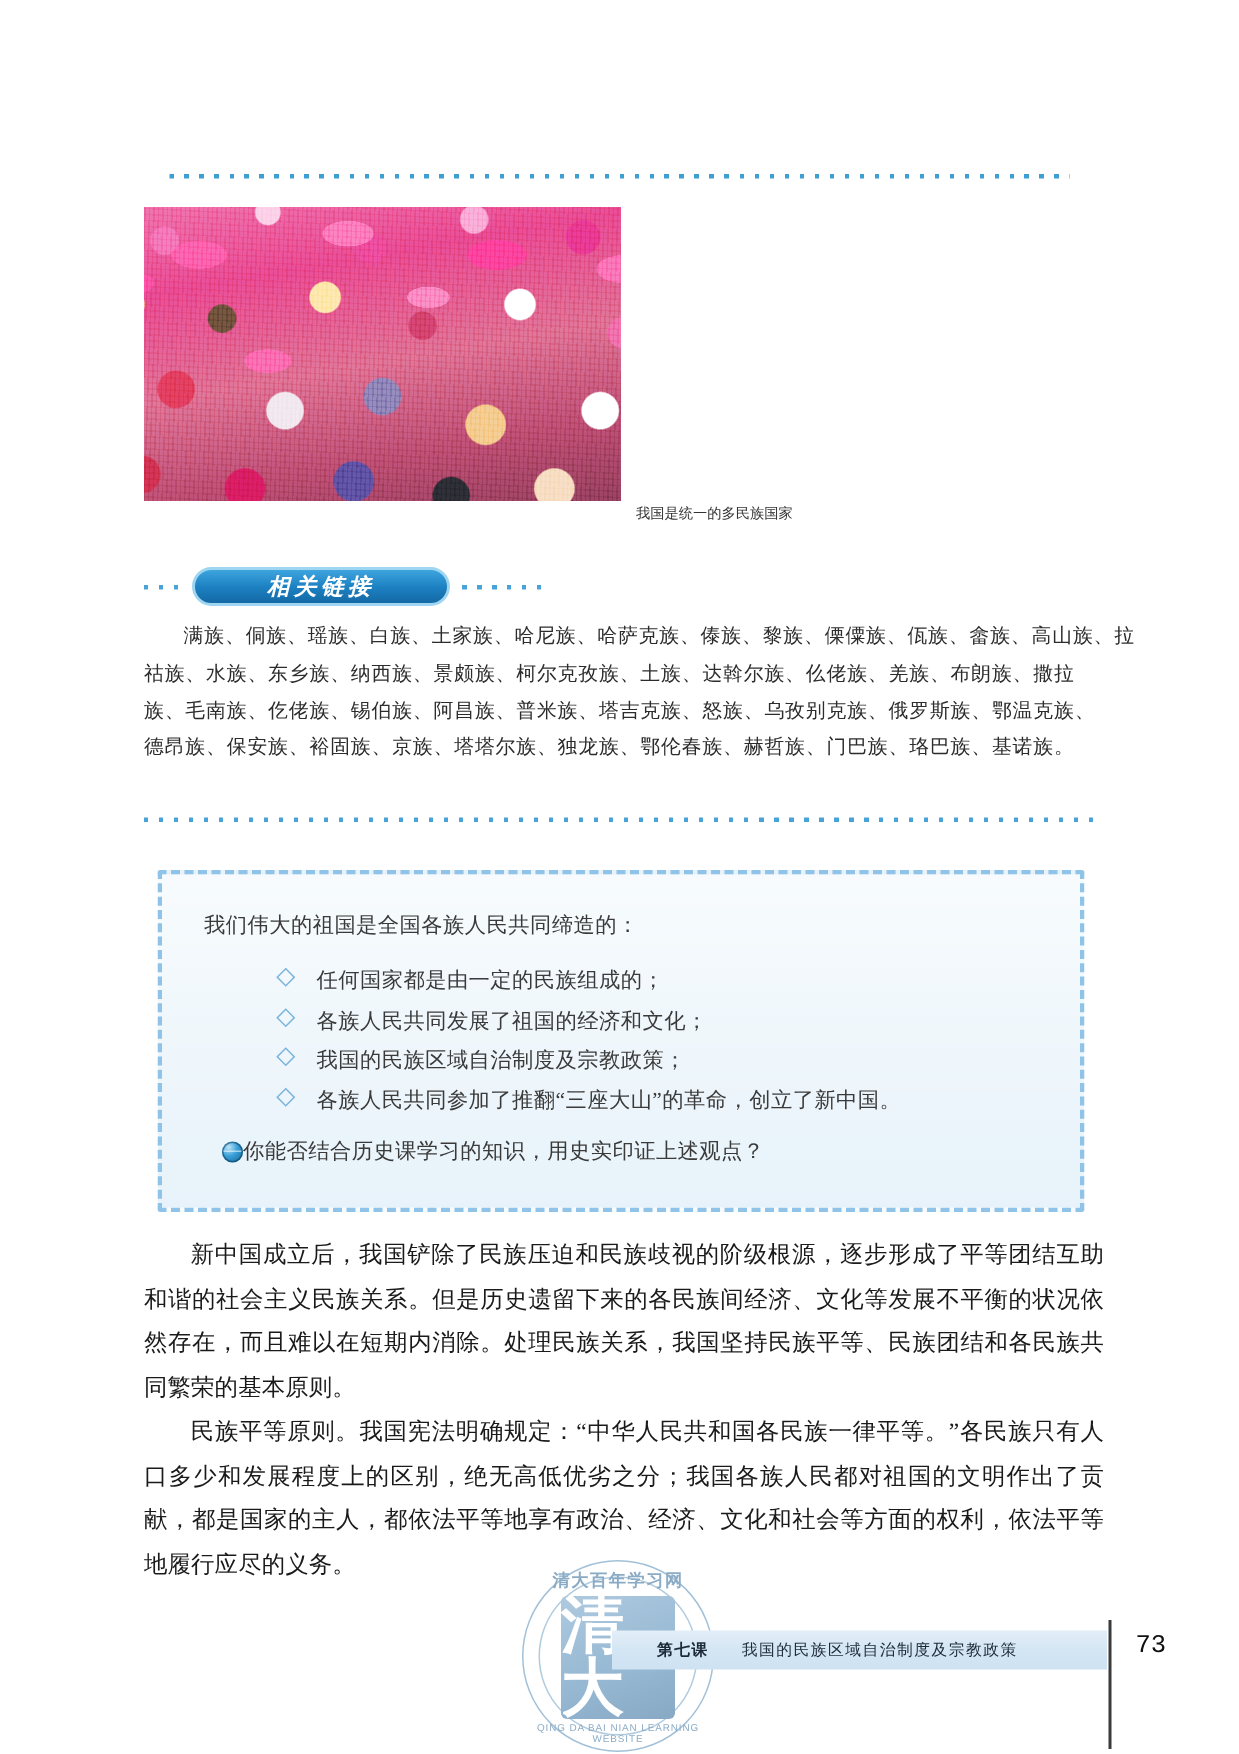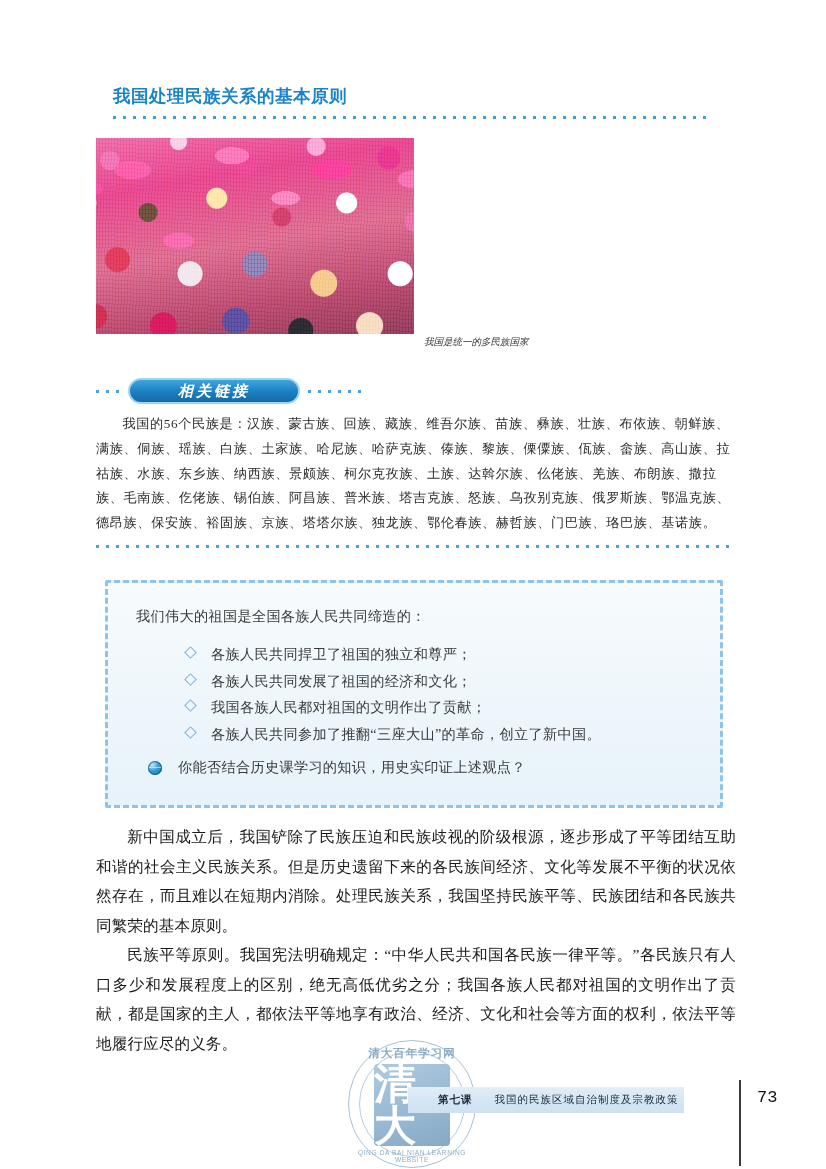--- a/index.html
+++ b/index.html
@@ -104,21 +104,20 @@
     mix-blend-mode: overlay;
   }
   .photo-caption {
     position: absolute;
     left: 424px;
     top: 336px;
     font-size: 9.5px;
     color: #333;
     font-family: "Liberation Sans", "DejaVu Sans", sans-serif;
     white-space: nowrap;
-    font-style: italic;
   }
 
   
   .intro-col {
     position: absolute;
     left: 440px;
     top: 146px;
     width: 292px;
     font-size: 15.4px;
     line-height: 28.2px;
@@ -233,21 +232,20 @@
     transform: rotate(45deg);
     position: relative;
     top: -2px;
   }
   .activity-question {
     position: absolute;
     left: 40px;
     top: 175px;
     display: flex;
     align-items: center;
-    gap: 16px;
     font-size: 14.2px;
     color: #3a3a3a;
     letter-spacing: .3px;
   }
   .globe-icon {
     flex: 0 0 auto;
     width: 14px;
     height: 14px;
     border-radius: 50%;
     background: radial-gradient(circle at 32% 28%, #bfe6f7 0%, #39a0d8 42%, #15628f 100%);
@@ -277,21 +275,21 @@
   .body-col p {
     margin: 0;
     text-indent: 2em;
   }
 
   
   .footer {
     position: absolute;
     left: 408px;
     top: 1087px;
-    width: 276px;
+    width: 330px;
     height: 26px;
     background: linear-gradient(180deg, #e3eef8 0%, #d4e6f4 50%, #cfe2f2 100%);
     display: flex;
     align-items: center;
     font-family: "Liberation Sans", "DejaVu Sans", sans-serif;
     font-size: 10.5px;
     color: #1c2a38;
     letter-spacing: 1px;
   }
   .footer-lesson { margin-left: 30px; font-weight: bold; }
@@ -369,62 +367,60 @@
     bottom: 5px;
     font-size: 6.6px;
     letter-spacing: .6px;
   }
 </style>
 </head>
 <body>
 
 <div class="page">
 
-  <div class="section-heading">我国处理民族关系的基本原则</div>
   <div class="heading-rule"></div>
 
   <div class="photo-wrap">
     <div class="photo">
       <div class="layer crowd-bg"></div>
       <div class="layer crowd-fans"></div>
       <div class="layer crowd-grain"></div>
     </div>
   </div>
   <div class="photo-caption">我国是统一的多民族国家</div>
 
 
   <div class="rl-wrap">
     <div class="rl-dots-l"></div>
     <div class="rl-badge">相关链接</div>
     <div class="rl-dots-r"></div>
   </div>
 
   <div class="ethnic-block">
-    <div class="ln">我国的56个民族是：汉族、蒙古族、回族、藏族、维吾尔族、苗族、彝族、壮族、布依族、朝鲜族、</div>
     <div class="ln">满族、侗族、瑶族、白族、土家族、哈尼族、哈萨克族、傣族、黎族、傈僳族、佤族、畲族、高山族、拉</div>
     <div class="ln">祜族、水族、东乡族、纳西族、景颇族、柯尔克孜族、土族、达斡尔族、仫佬族、羌族、布朗族、撒拉</div>
     <div class="ln">族、毛南族、仡佬族、锡伯族、阿昌族、普米族、塔吉克族、怒族、乌孜别克族、俄罗斯族、鄂温克族、</div>
     <div class="ln">德昂族、保安族、裕固族、京族、塔塔尔族、独龙族、鄂伦春族、赫哲族、门巴族、珞巴族、基诺族。</div>
   </div>
   <div class="ethnic-rule"></div>
 
   <div class="activity-box">
     <div class="activity-lead">我们伟大的祖国是全国各族人民共同缔造的：</div>
     <div class="activity-list">
       <div class="activity-item">
         <span class="diamond"></span>
-        <span>各族人民共同捍卫了祖国的独立和尊严；</span>
+        <span>任何国家都是由一定的民族组成的；</span>
       </div>
       <div class="activity-item">
         <span class="diamond"></span>
         <span>各族人民共同发展了祖国的经济和文化；</span>
       </div>
       <div class="activity-item">
         <span class="diamond"></span>
-        <span>我国各族人民都对祖国的文明作出了贡献；</span>
+        <span>我国的民族区域自治制度及宗教政策；</span>
       </div>
       <div class="activity-item">
         <span class="diamond"></span>
         <span>各族人民共同参加了推翻“三座大山”的革命，创立了新中国。</span>
       </div>
     </div>
     <div class="activity-question">
       <span class="globe-icon"></span>
       <span>你能否结合历史课学习的知识，用史实印证上述观点？</span>
     </div>

